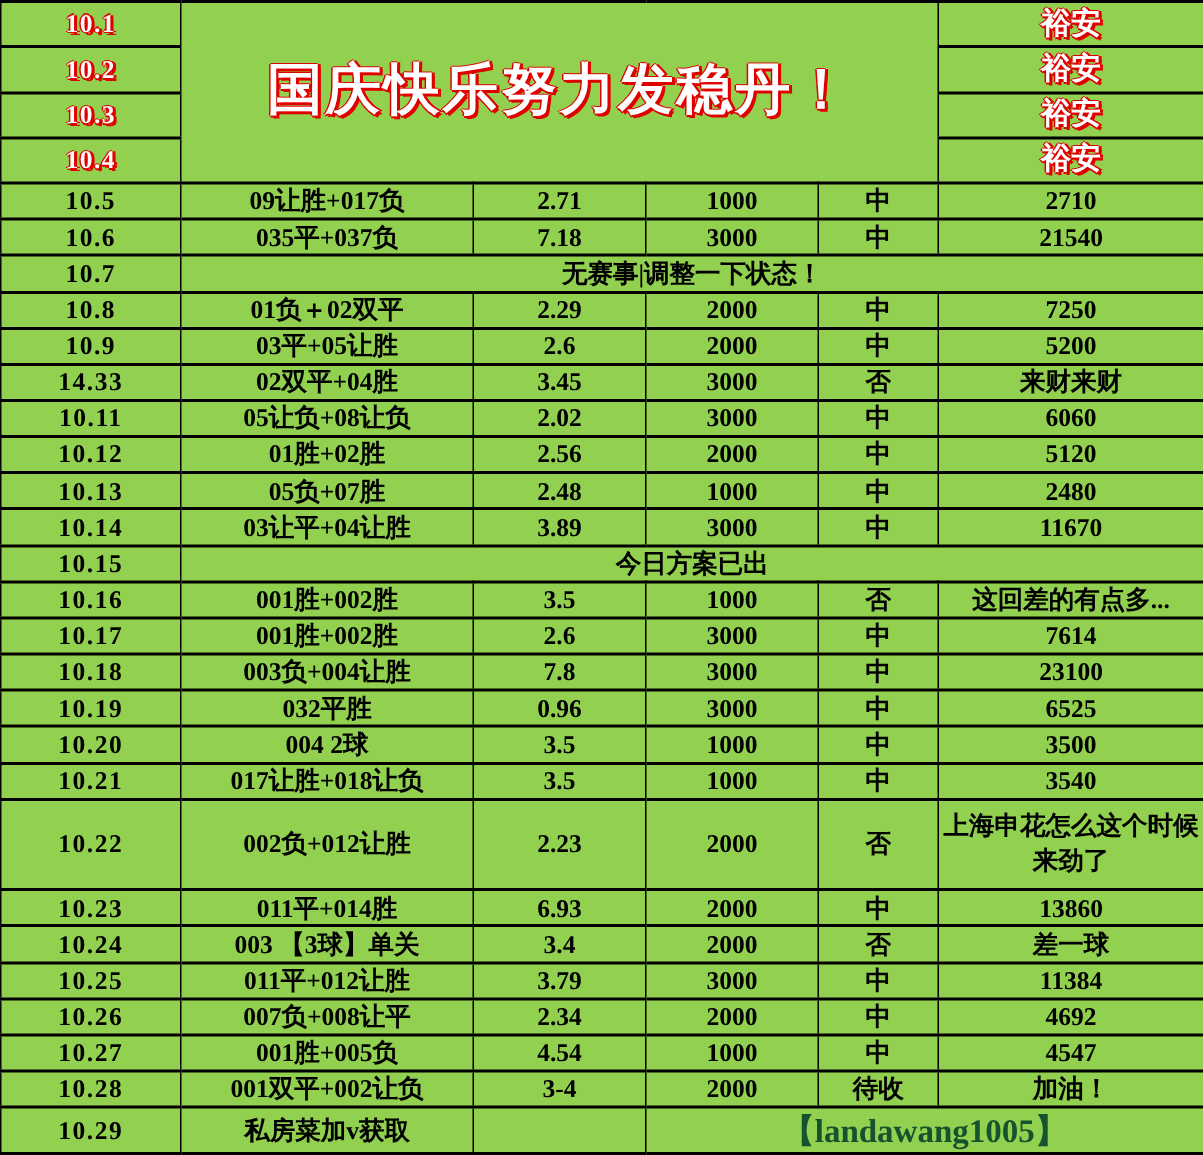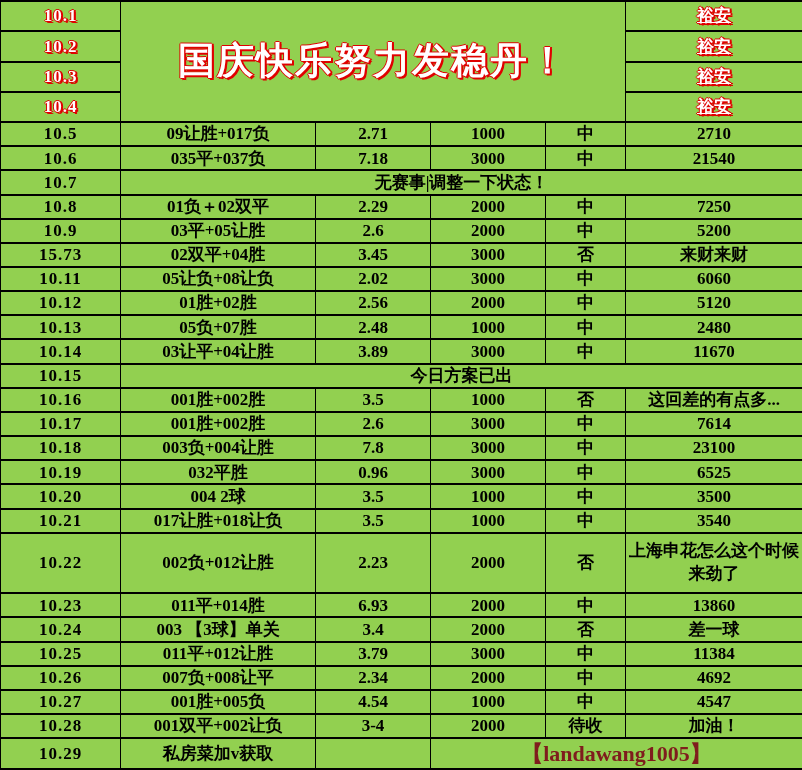--- a/index.html
+++ b/index.html
@@ -46,24 +46,24 @@
       2px 0 0 #e00000,
       -1px 0 0 #e00000,
       0 1px 0 #e00000,
       0 -1px 0 #e00000,
       2px 2px 0 #e00000;
   }
   .banner-title {
     font-size: 37px;
     letter-spacing: 2px;
   }
-  .banner-tag { font-size: 17px; text-decoration: underline; }
+  .banner-tag { font-size: 20px; }
 
   .contact {
-    color: #7f1d1d;
+    color: #14532d;
     font-size: 22px;
   }
   .note-wrap { line-height: 1.35; }
 </style>
 </head>
 <body>
 
 <table class="sheet">
   <colgroup>
     <col style="width:120px">
@@ -128,21 +128,21 @@
     <tr class="r">
       <td class="date">10.9</td>
       <td>03平+05让胜</td>
       <td>2.6</td>
       <td>2000</td>
       <td>中</td>
       <td>5200</td>
     </tr>
 
     <tr class="r">
-      <td class="date">15.73</td>
+      <td class="date">14.33</td>
       <td>02双平+04胜</td>
       <td>3.45</td>
       <td>3000</td>
       <td>否</td>
       <td>来财来财</td>
     </tr>
 
     <tr class="r">
       <td class="date">10.11</td>
       <td>05让负+08让负</td>

